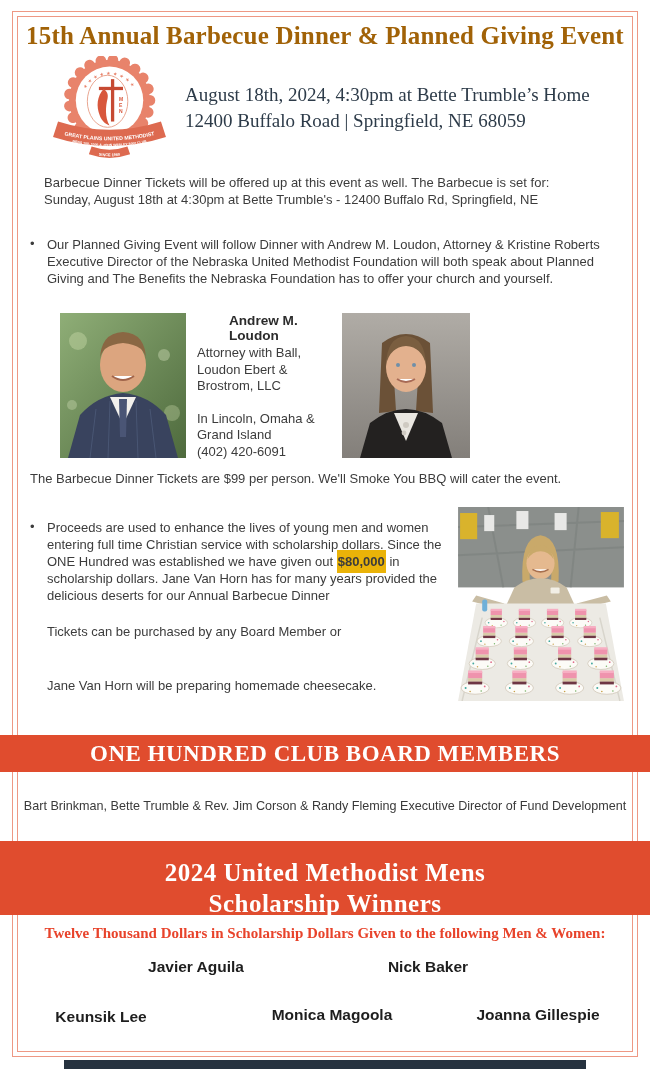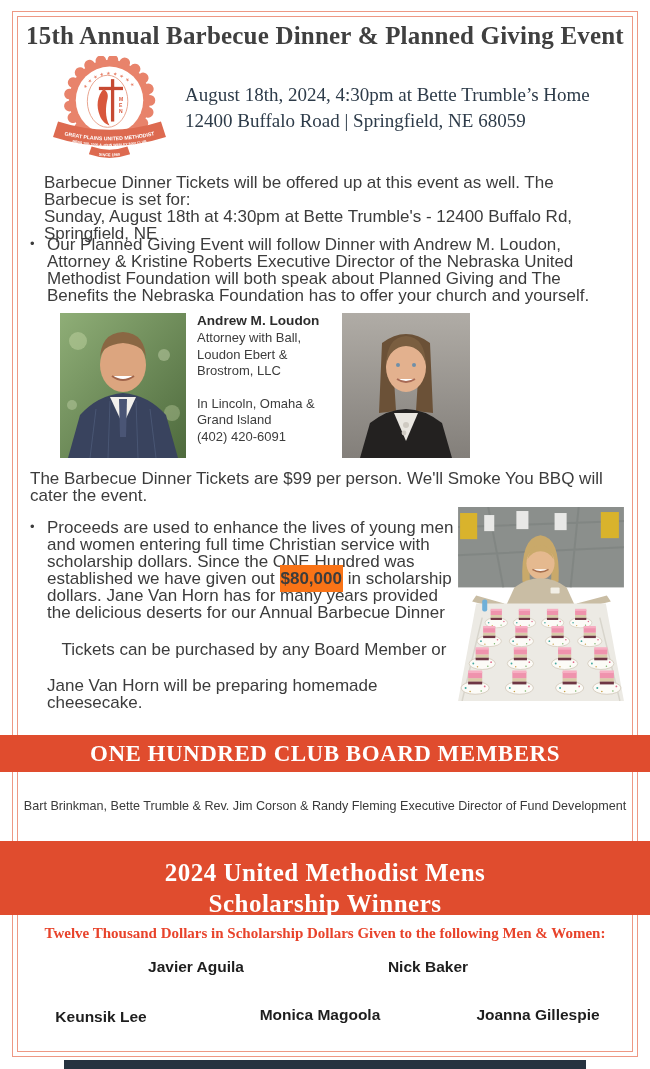--- a/index.html
+++ b/index.html
@@ -8,35 +8,35 @@
     font-family:"Liberation Sans", sans-serif; overflow:hidden; color:#3c3c3c;
   }
   .abs { position:absolute; }
   .frame { position:absolute; border:1.5px solid #ee9884; pointer-events:none; }
   .frame.outer { left:12px; top:11px; right:12px; bottom:12px; }
   .frame.inner { left:17px; top:16px; right:17px; bottom:17px; }
 
   .title {
     left:0; right:0; top:22px; text-align:center;
     font-family:"Liberation Serif", serif; font-weight:bold;
-    font-size:25px; color:#404040; letter-spacing:.2px;
+    font-size:25px; color:#a16207; letter-spacing:.2px;
   }
   .hdr {
     left:185px; right:28px; top:82px; text-align:left;
     font-family:"Liberation Serif", serif; font-size:19px; line-height:26px; color:#2d3b49;
   }
-  .body-text { font-size:17px; line-height:17px; color:#3c3c3c; }
+  .body-text { font-size:13px; line-height:17px; color:#3c3c3c; }
   .bullet-dot { font-size:13px; color:#3c3c3c; }
 
-  .speaker-name { font-weight:bold; font-size:13.6px; margin-bottom:2px; color:#2c2c2c; }
+  .speaker-name { font-weight:bold; font-size:13.6px; margin-bottom:2px; color:#2c2c2c;margin-left:32px; }
   .speaker-line { font-size:13px; line-height:16.5px; }
   .gap { height:16px; }
   .it { font-style:italic; }
 
-  .hl { background:#f97316; font-weight:bold; padding:4px 1px; }
+  .hl { background:#eab308; font-weight:bold; padding:4px 1px; }
 
   .banner {
     left:0; right:0; background:#e04c2e; color:#fff; text-align:center;
     font-family:"Liberation Serif", serif; font-weight:bold; letter-spacing:.5px; z-index:3;
   }
   .banner1 { top:735px; height:37px; line-height:37px; font-size:23px; }
   .banner2 { top:841px; height:74px; font-size:25px; line-height:31px; padding-top:16px; box-sizing:border-box; }
 
   .board-line { left:0; right:0; top:799px; text-align:center; font-size:12.6px; color:#3a3a3a; }
   .red-intro {
@@ -163,21 +163,21 @@
   </div>
 
 
   <div class="abs body-text" style="left:30px; top:470px; width:600px;">The Barbecue Dinner Tickets are $99 per person. We'll Smoke You BBQ will cater the event.</div>
 
   <div class="abs bullet-dot" style="left:30px; top:519px;">•</div>
   <div class="abs body-text" style="left:47px; top:519px; width:414px;">
     <span>Proceeds are used to enhance the lives of young men and women entering full time Christian service with scholarship dollars. Since the ONE Hundred was established we have given out </span><span class="hl">$80,000</span><span> in scholarship dollars. Jane Van Horn has for many years provided the delicious deserts for our Annual Barbecue Dinner</span>
   </div>
 
-  <div class="abs body-text" style="left:47px; top:641px; width:414px;text-align:center;">
+  <div class="abs body-text" style="left:47px; top:623px; width:414px;">
     <div>Tickets can be purchased by any Board Member or</div>
   </div>
 
   <div class="abs body-text" style="left:47px; top:677px; width:414px;">Jane Van Horn will be preparing homemade cheesecake.</div>
 
   <div class="abs" style="left:458px; top:507px;">
     <svg class="photo" width="166" height="194" viewBox="0 0 165 193">
       <defs>
         <symbol id="plate" viewBox="0 0 30 26">
           <ellipse cx="15" cy="19" rx="14" ry="6.3" fill="#fcfbf7" stroke="#cfc6b6" stroke-width="0.8"></ellipse>
@@ -233,17 +233,17 @@
   <div class="abs banner banner2">
     <div>2024 United Methodist Mens</div>
     <div>Scholarship Winners</div>
   </div>
 
   <div class="abs red-intro">Twelve Thousand Dollars in Scholarship Dollars Given to the following Men &amp; Women:</div>
 
   <div class="winner" style="left:196px; top:958px;">Javier Aguila</div>
   <div class="winner" style="left:428px; top:958px;">Nick Baker</div>
   <div class="winner" style="left:101px; top:1008px;">Keunsik Lee</div>
-  <div class="winner" style="left:320px; top:1006px;">Monica Magoola</div>
+  <div class="winner" style="left:332px; top:1006px;">Monica Magoola</div>
   <div class="winner" style="left:538px; top:1006px;">Joanna Gillespie</div>
 
   <div class="abs footer-bar"></div>
 </div>
 
 </body></html>

